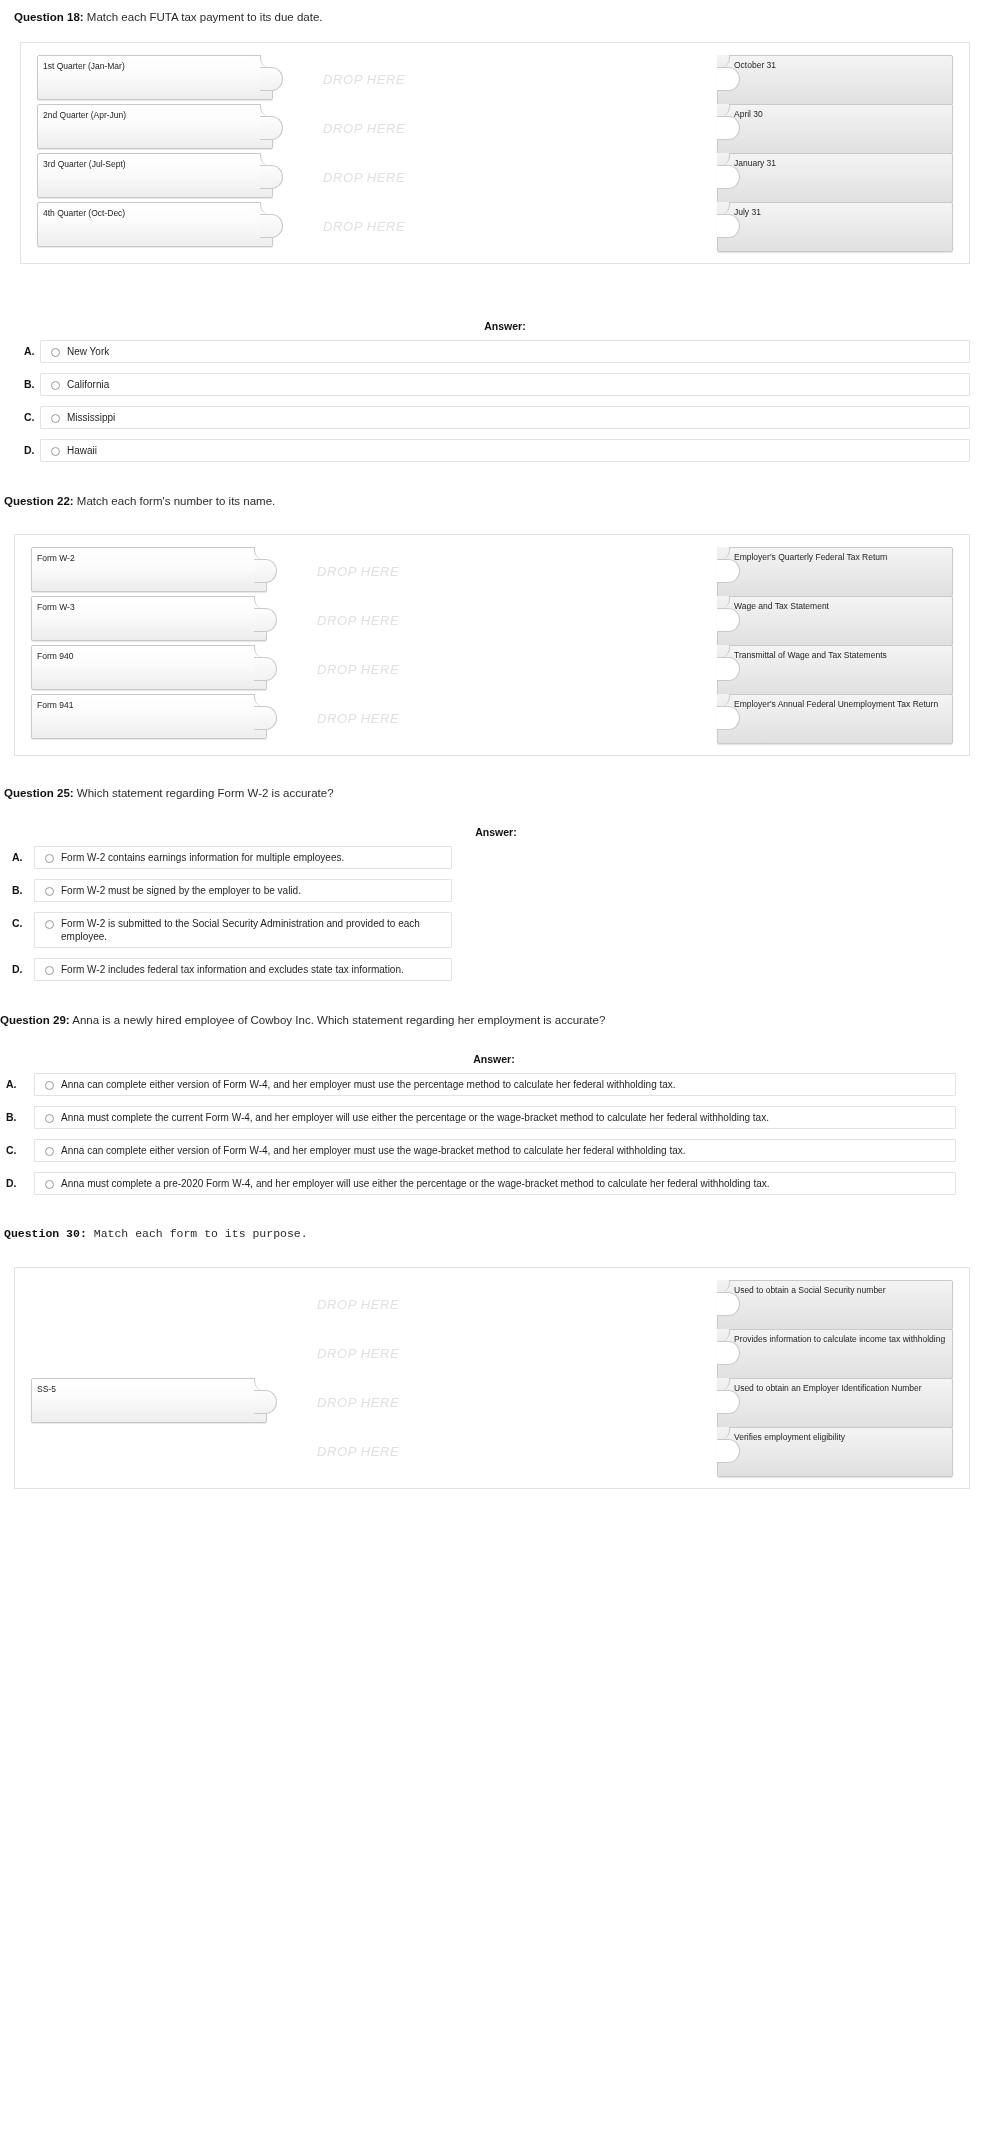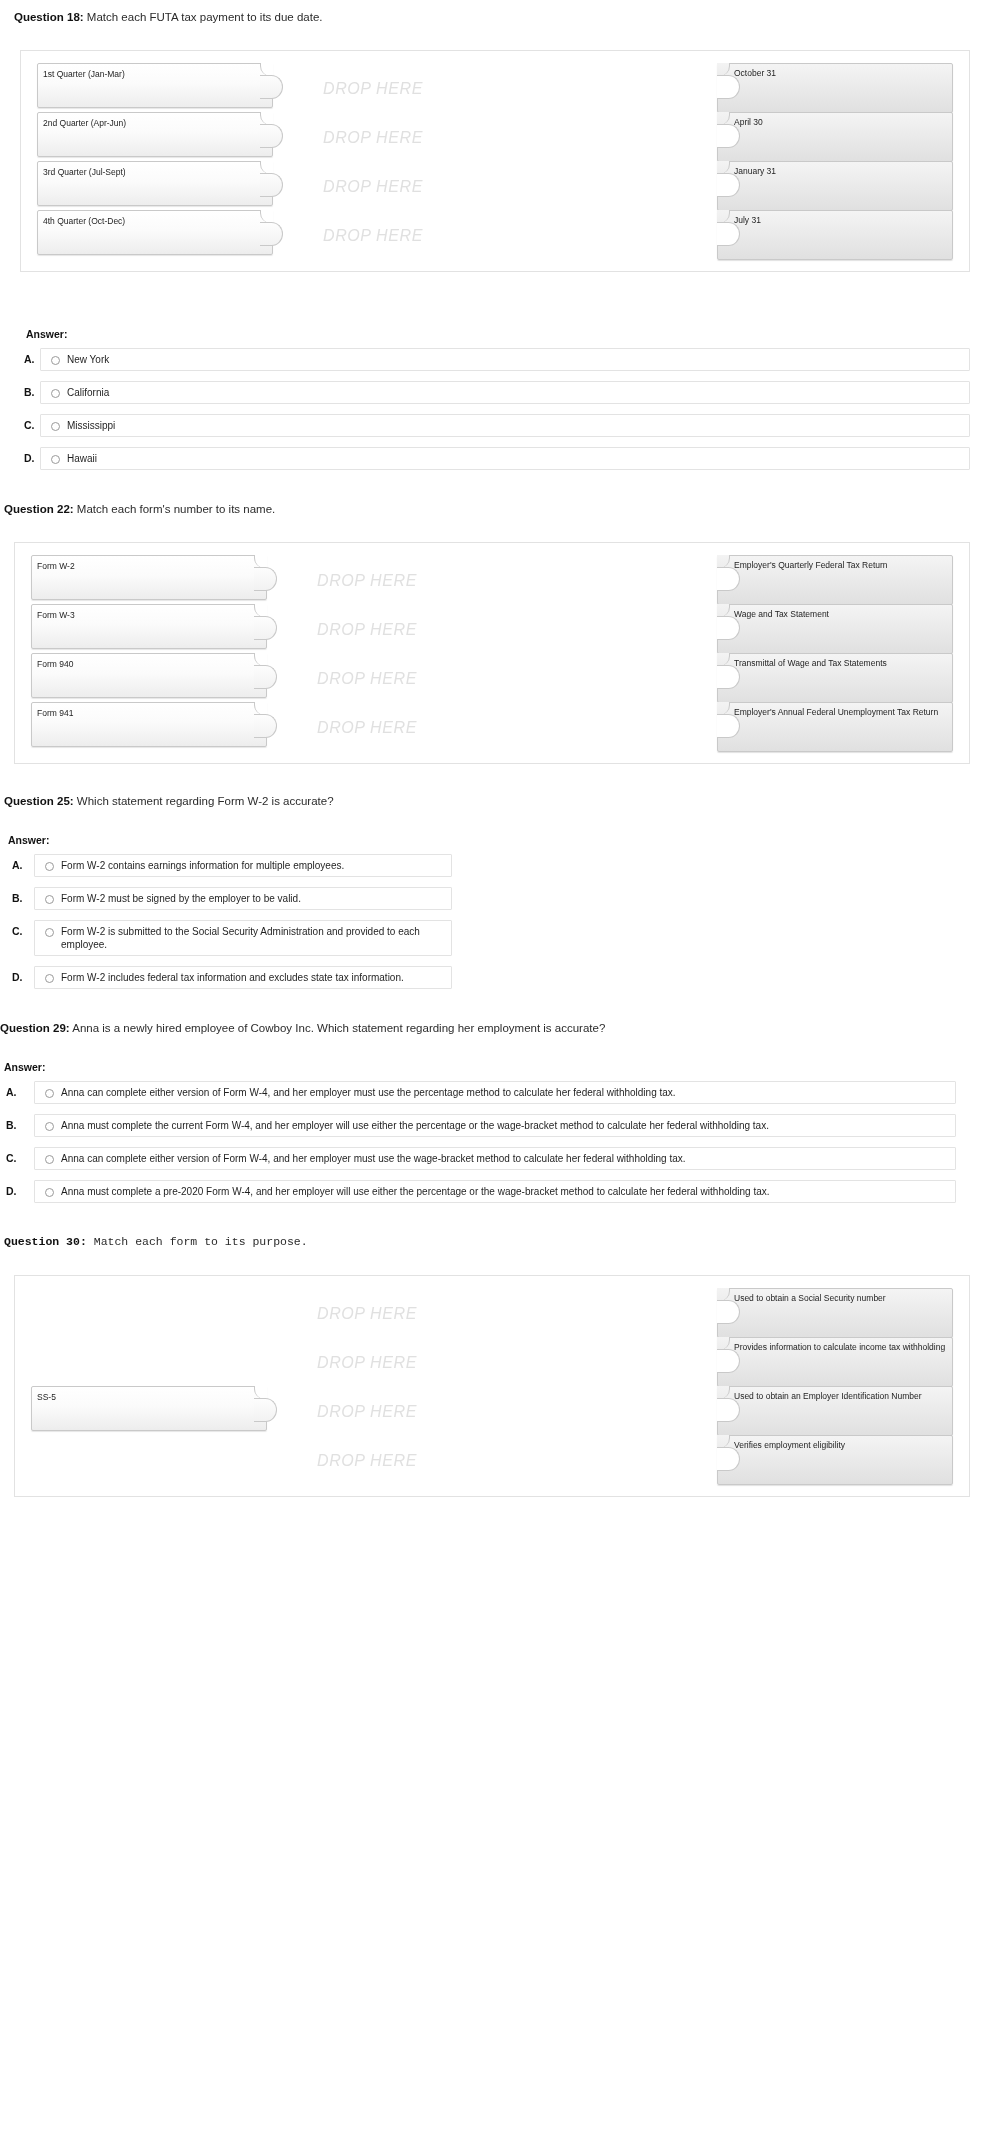--- a/index.html
+++ b/index.html
@@ -84,21 +84,21 @@
     background: #ffffff;
     border-left: 1px solid #c9c9c9;
     border-radius: 0 0 0 10px;
   }
 
   
   .drop-here {
     position: absolute;
     left: 292px;
     top: 17px;
-    font-size: 16px;
+    font-size: 13px;
     font-style: italic;
     letter-spacing: 0.6px;
     color: #e0e0e0;
     font-weight: normal;
     user-select: none;
   }
 
   
   .piece-right {
     position: absolute;
@@ -144,20 +144,21 @@
     border-right: 1px solid #c9c9c9;
     border-radius: 0 0 10px 0;
   }
 
   
   .answer-label {
     font-size: 10.5px;
     font-weight: bold;
     color: #111;
     margin: 26px 0 8px 20px;
+    text-align: center;
   }
   .opt-row {
     display: flex;
     align-items: flex-start;
     margin: 0 0 10px 0;
   }
   .opt-letter {
     width: 34px;
     min-width: 34px;
     text-align: left;
@@ -199,21 +200,21 @@
 <body>
 
 <div class="page">
 
   <div class="q-block">
     <div class="q-head" style="padding:10px 0 0 8px;">
       <span class="q-label">Question 18:</span>
       <span>Match each FUTA tax payment to its due date.</span>
     </div>
 
-    <div class="match-panel" style="margin-top:26px;">
+    <div class="match-panel" style="margin-top:18px;">
       <div class="match-row">
         <div class="piece-left">
             <span class="ptext">1st Quarter (Jan-Mar)</span>
           </div>
         <div class="drop-here">DROP HERE</div>
         <div class="piece-right">
             <span class="ptext">October 31</span>
           </div>
       </div>
       <div class="match-row">

